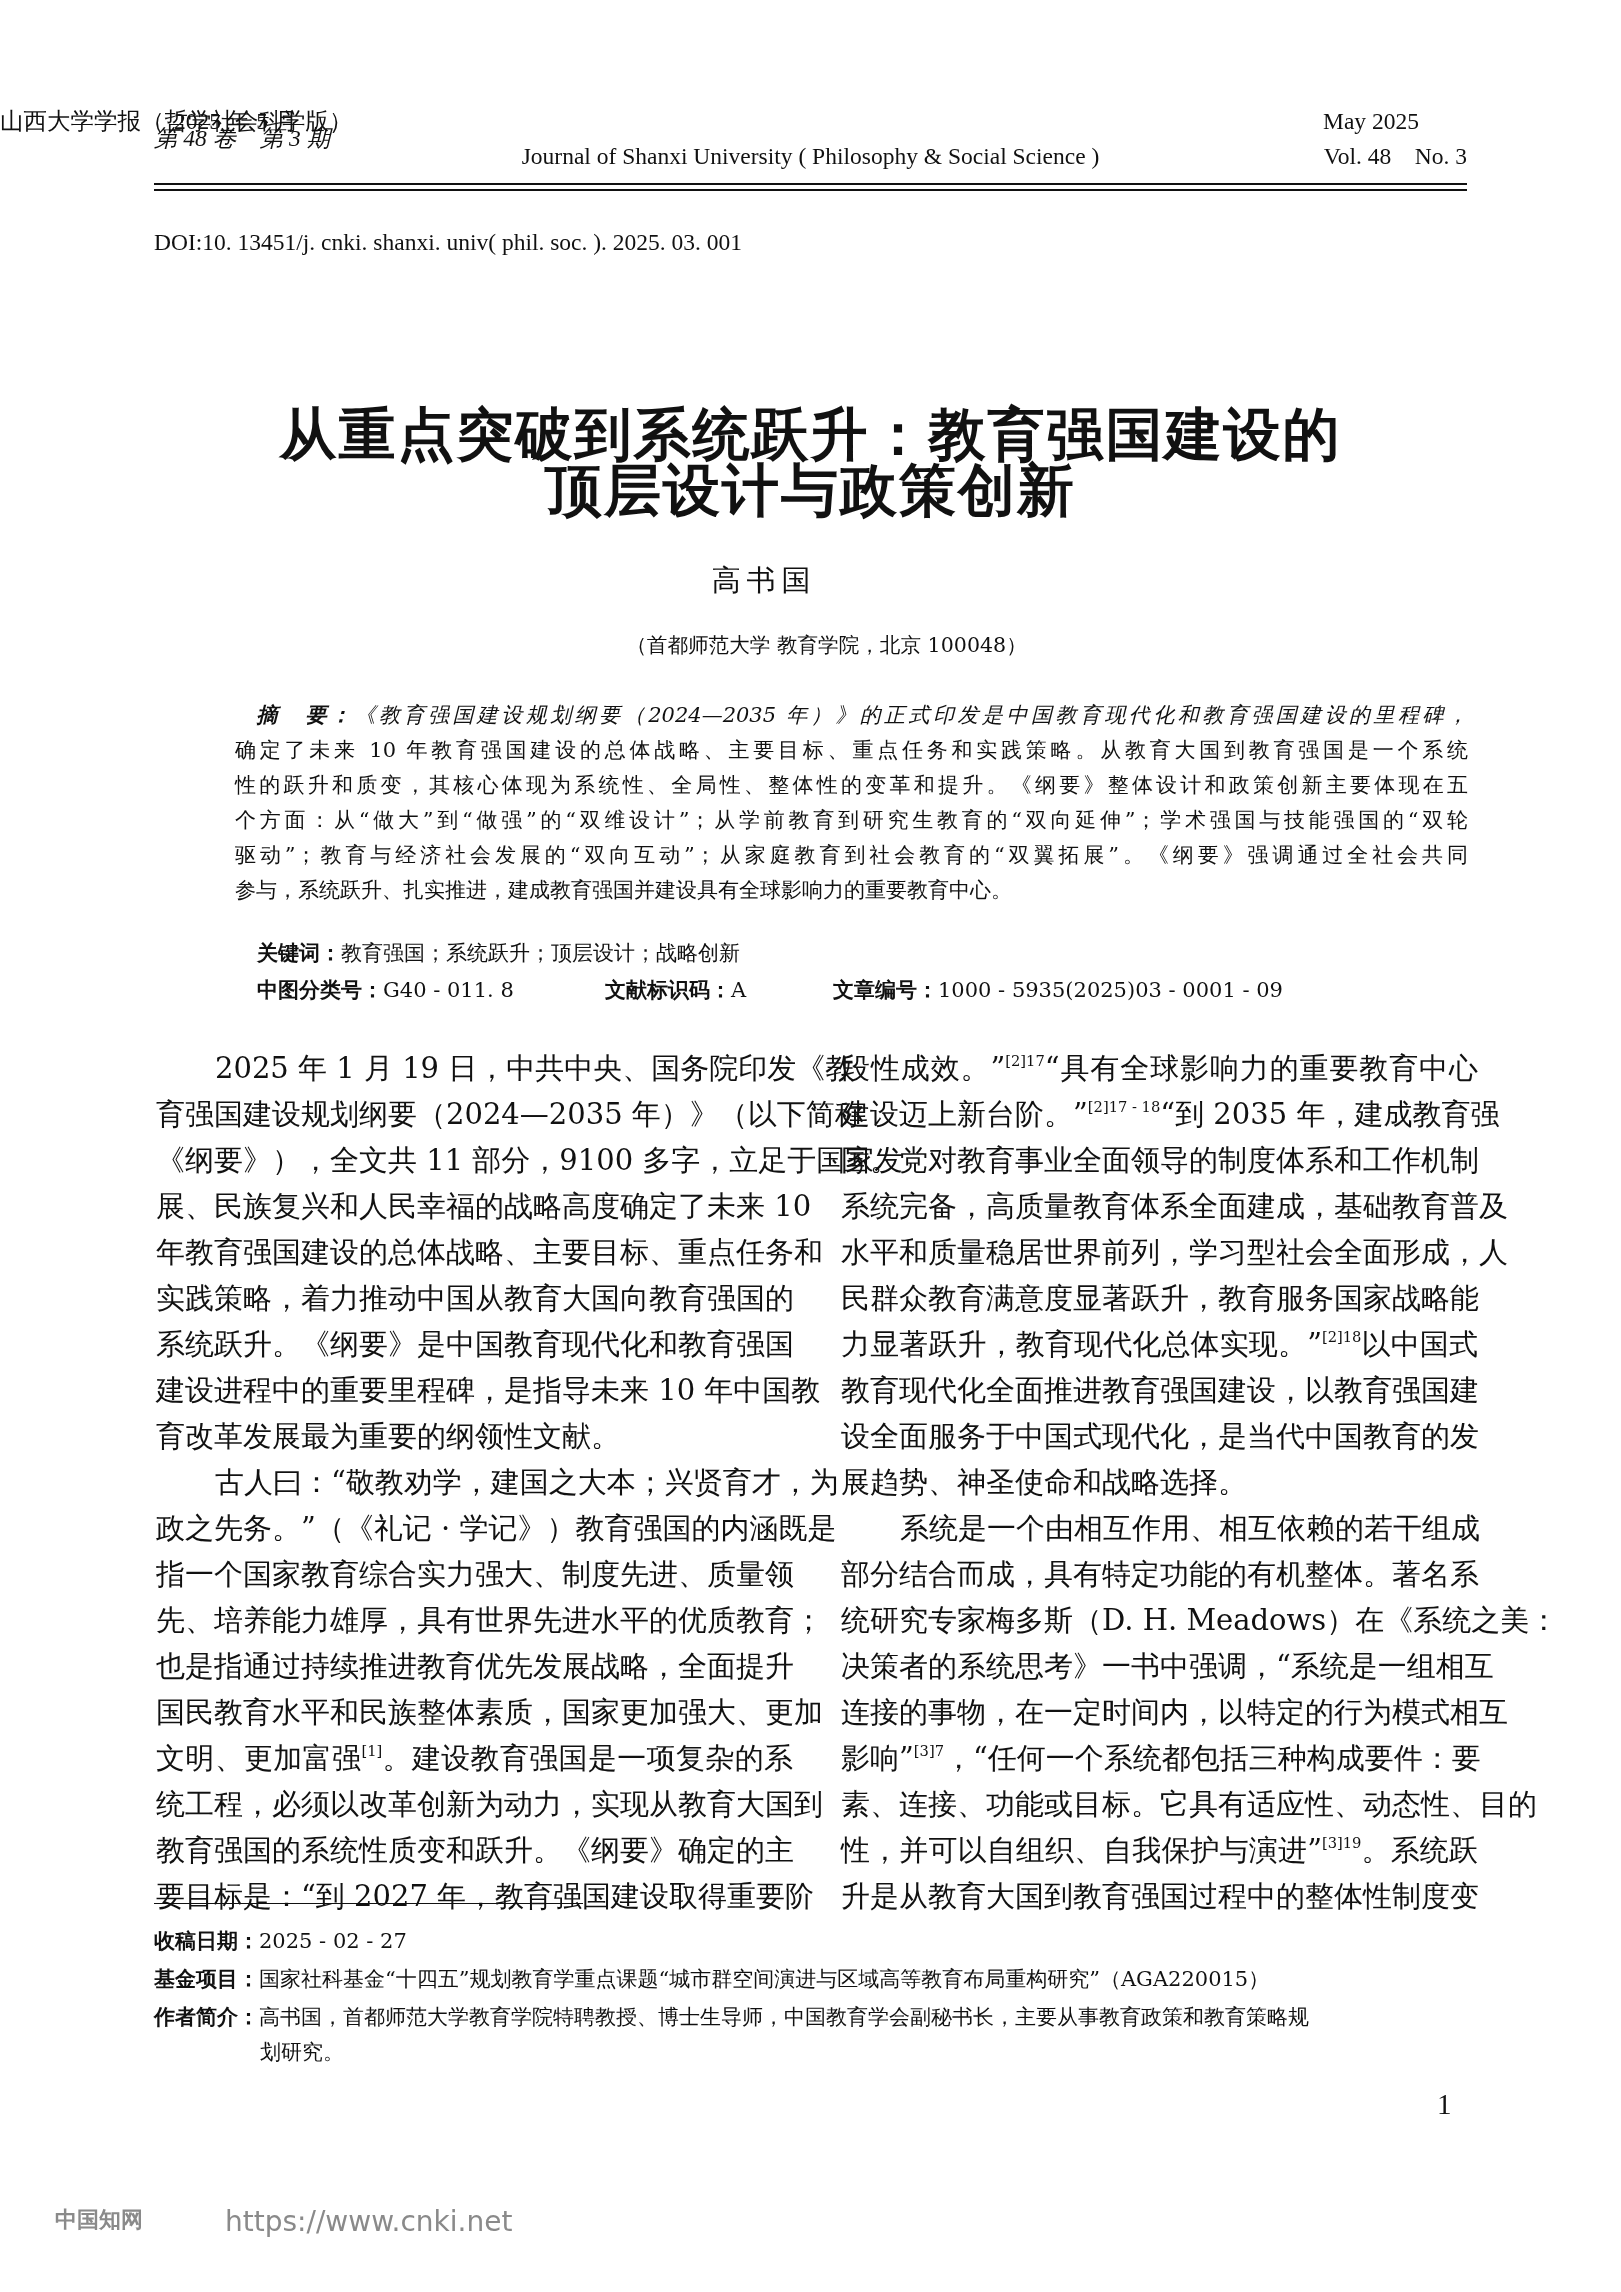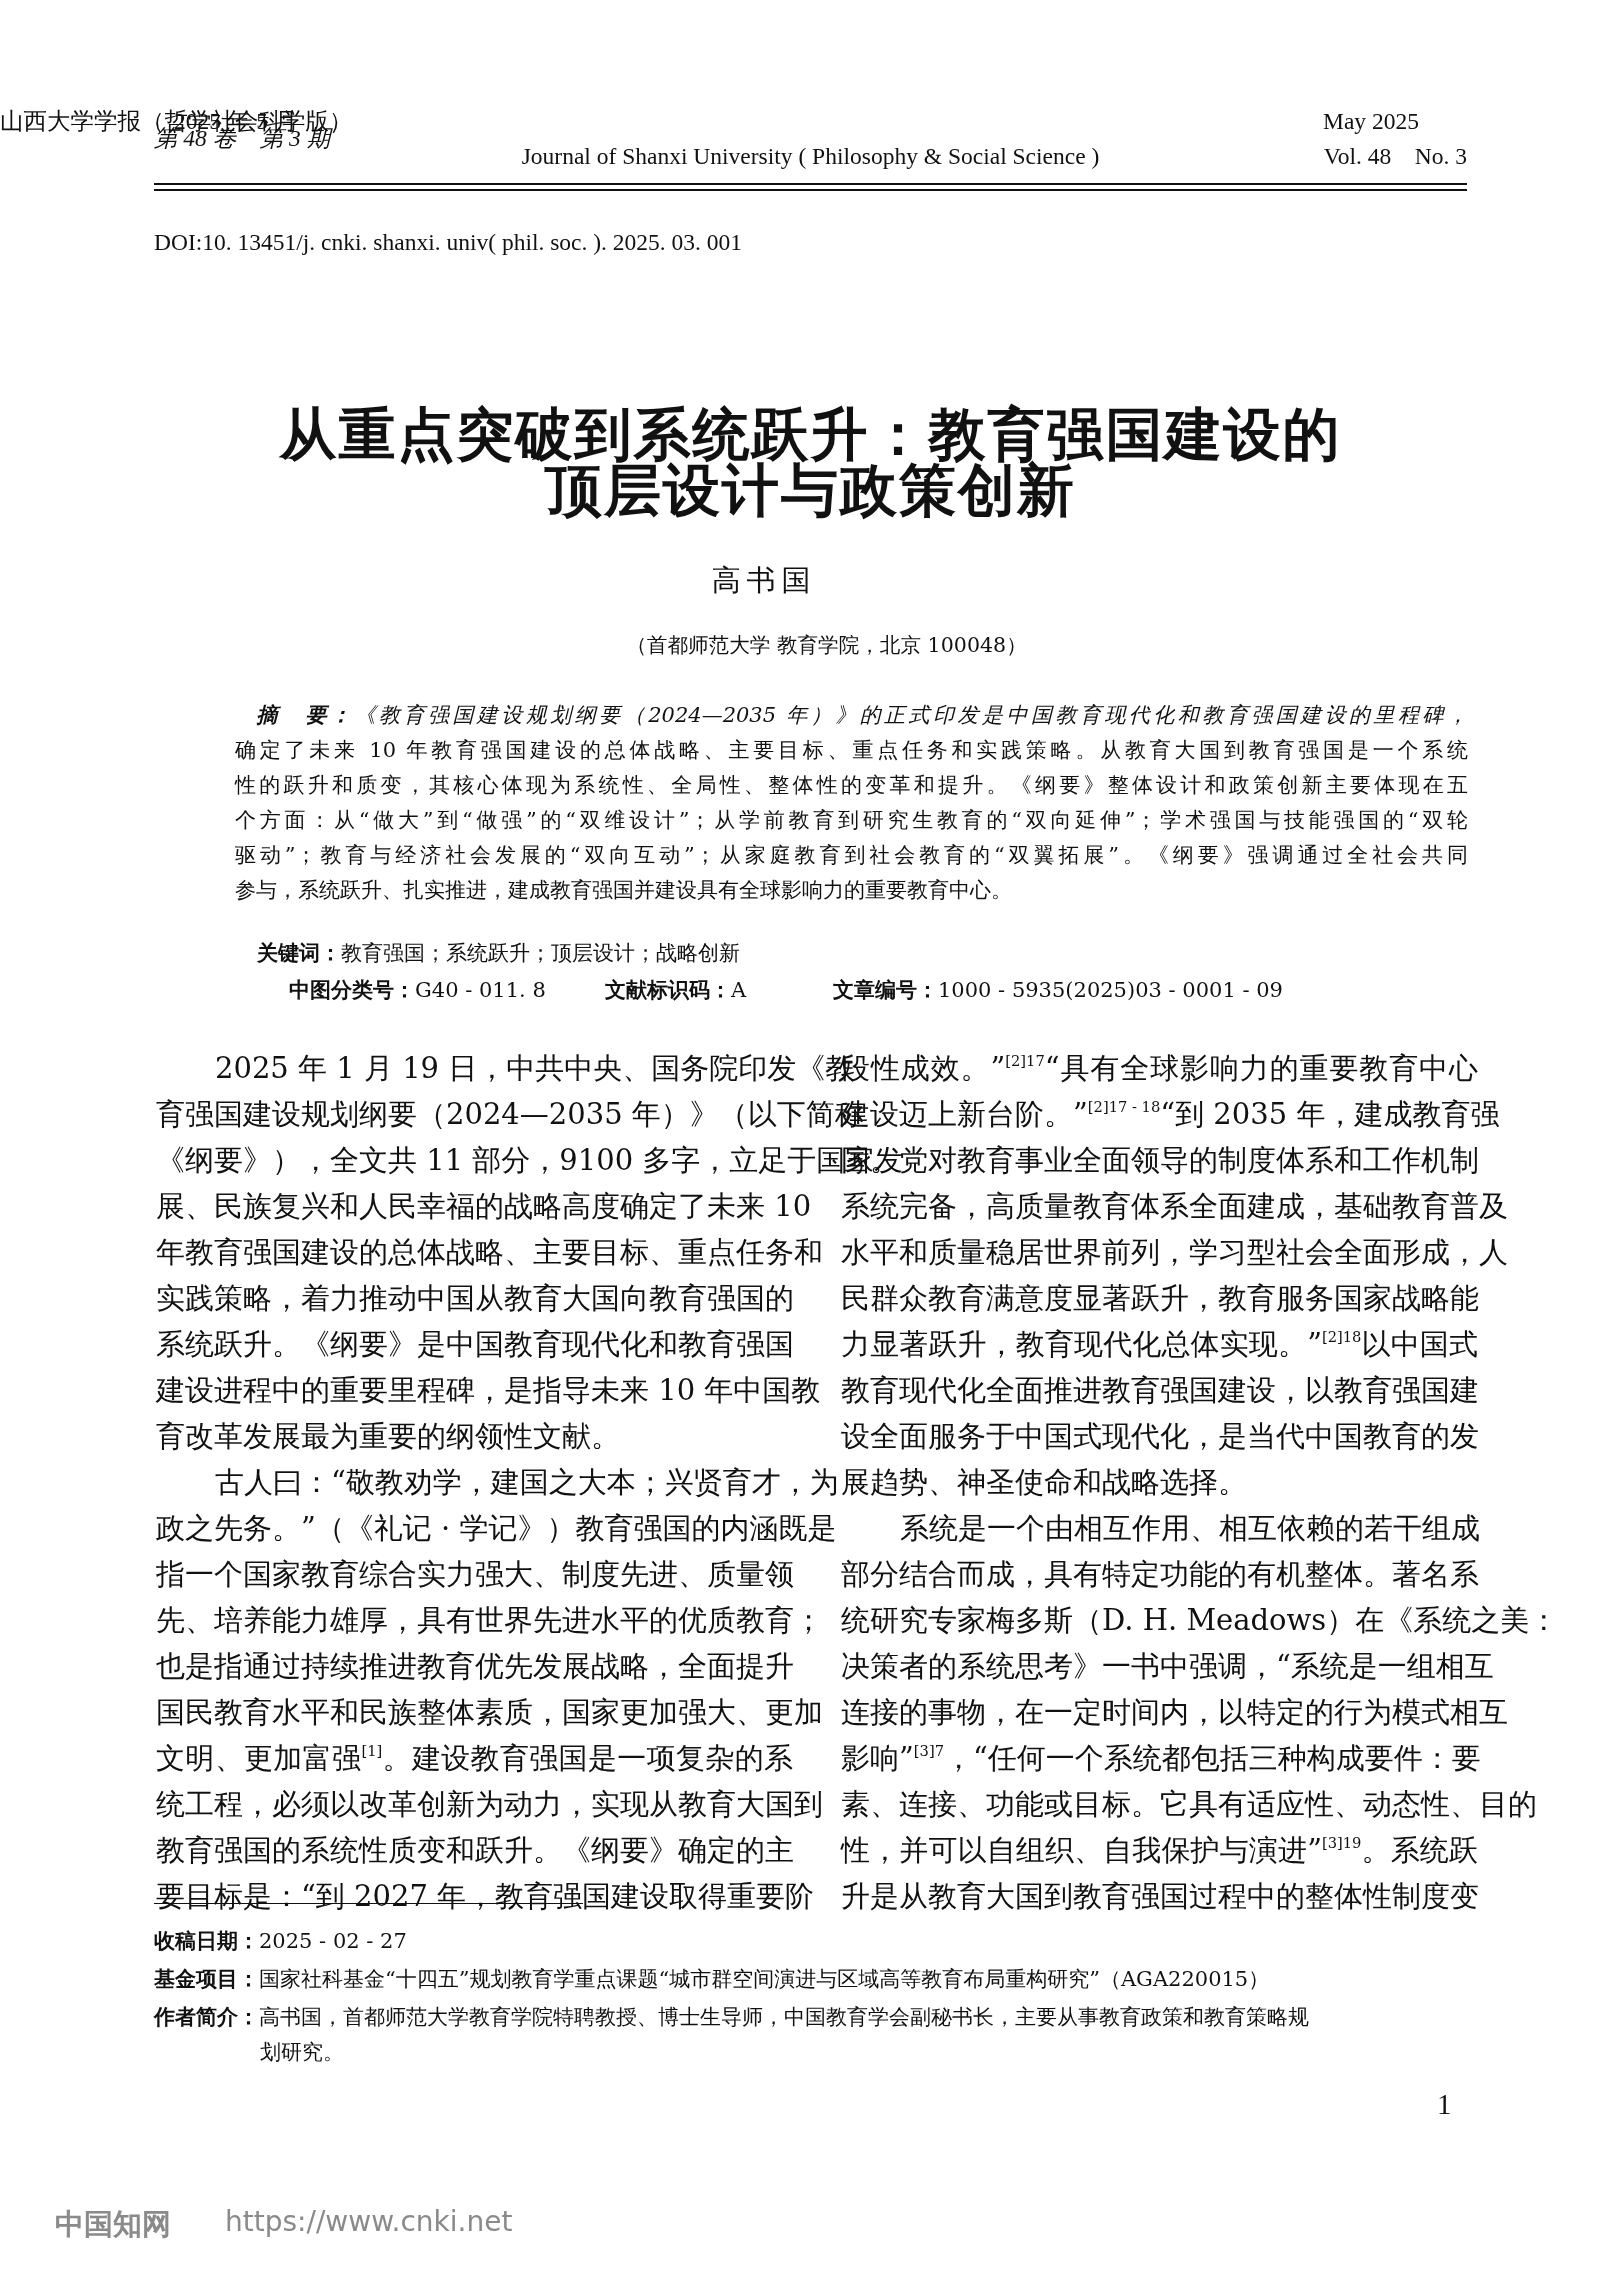--- a/index.html
+++ b/index.html
@@ -24,21 +24,21 @@
   .col { position: absolute; top: 1045px; width: 637px; font-size: 29px; line-height: 46px; }
   .col.left { left: 156px; }
   .col.right { left: 841px; }
   .col .ln { display: block; height: 46px; white-space: nowrap; text-align: justify; text-align-last: justify; }
   .col .ln.end { text-align-last: left; }
   .col .ln.indent { padding-left: 59px; }
   sup { font-size: 14.7px; line-height: 0; vertical-align: 11.8px; }
   .fnrule { position: absolute; left: 154px; top: 1903px; width: 429px; height: 1px; background: #111; }
   .fn { position: absolute; left: 154px; font-size: 21px; line-height: 35px; white-space: nowrap; }
   .pageno { position: absolute; left: 1437px; top: 2088px; font-family: "Liberation Serif", serif; font-size: 29px; }
-  .wm { position: absolute; top: 2205px; font-family: "DejaVu Sans", sans-serif; color: #8a8a8a; font-size: 29px; }
+  .wm { position: absolute; top: 2205px; font-family: "DejaVu Sans", sans-serif; color: #8a8a8a; font-size: 22px; }
 </style>
 </head>
 <body>
 
 <div class="abs hdr" style="left:174px; top:108px;">2025 年 5 月</div>
 <div class="abs hdr" style="left:154px; top:125px;font-style:italic;">第 48 卷　第 3 期</div>
 <div class="abs hdr" style="left:0; width:1621px; text-align:left; top:108px;">山西大学学报（哲学社会科学版）</div>
 <div class="abs hdr" style="left:0; width:1621px; text-align:center; top:143px;">Journal of Shanxi University ( Philosophy &amp; Social Science )</div>
 <div class="abs hdr" style="left:1323px; width:144px; text-align:left; top:108px;">May 2025</div>
 <div class="abs hdr" style="left:1274px; width:193px; text-align:right; top:143px;">Vol. 48　No. 3</div>
@@ -60,21 +60,21 @@
   <span class="line">个方面：从“做大”到“做强”的“双维设计”；从学前教育到研究生教育的“双向延伸”；学术强国与技能强国的“双轮</span>
   <span class="line">驱动”；教育与经济社会发展的“双向互动”；从家庭教育到社会教育的“双翼拓展”。《纲要》强调通过全社会共同</span>
   <span class="line last">参与，系统跃升、扎实推进，建成教育强国并建设具有全球影响力的重要教育中心。</span>
 </div>
 
 <div class="kw">
   <span class="lbl">关键词：</span><span>教育强国；系统跃升；顶层设计；战略创新</span>
 </div>
 
 <div class="cls">
-  <span class="grp" style="left:0;margin-left:32px;"><span class="lbl">中图分类号：</span><span>G40 - 011. 8</span></span>
+  <span class="grp" style="left:0;"><span class="lbl">中图分类号：</span><span>G40 - 011. 8</span></span>
   <span class="grp" style="left:348px;"><span class="lbl">文献标识码：</span><span>A</span></span>
   <span class="grp" style="left:576px;"><span class="lbl">文章编号：</span><span>1000 - 5935(2025)03 - 0001 - 09</span></span>
 </div>
 
 <div class="col left" id="col-left">
     <span class="ln indent">2025 年 1 月 19 日，中共中央、国务院印发《教</span>
     <span class="ln">育强国建设规划纲要（2024—2035 年）》（以下简称</span>
     <span class="ln">《纲要》），全文共 11 部分，9100 多字，立足于国家发</span>
     <span class="ln">展、民族复兴和人民幸福的战略高度确定了未来 10</span>
     <span class="ln">年教育强国建设的总体战略、主要目标、重点任务和</span>

